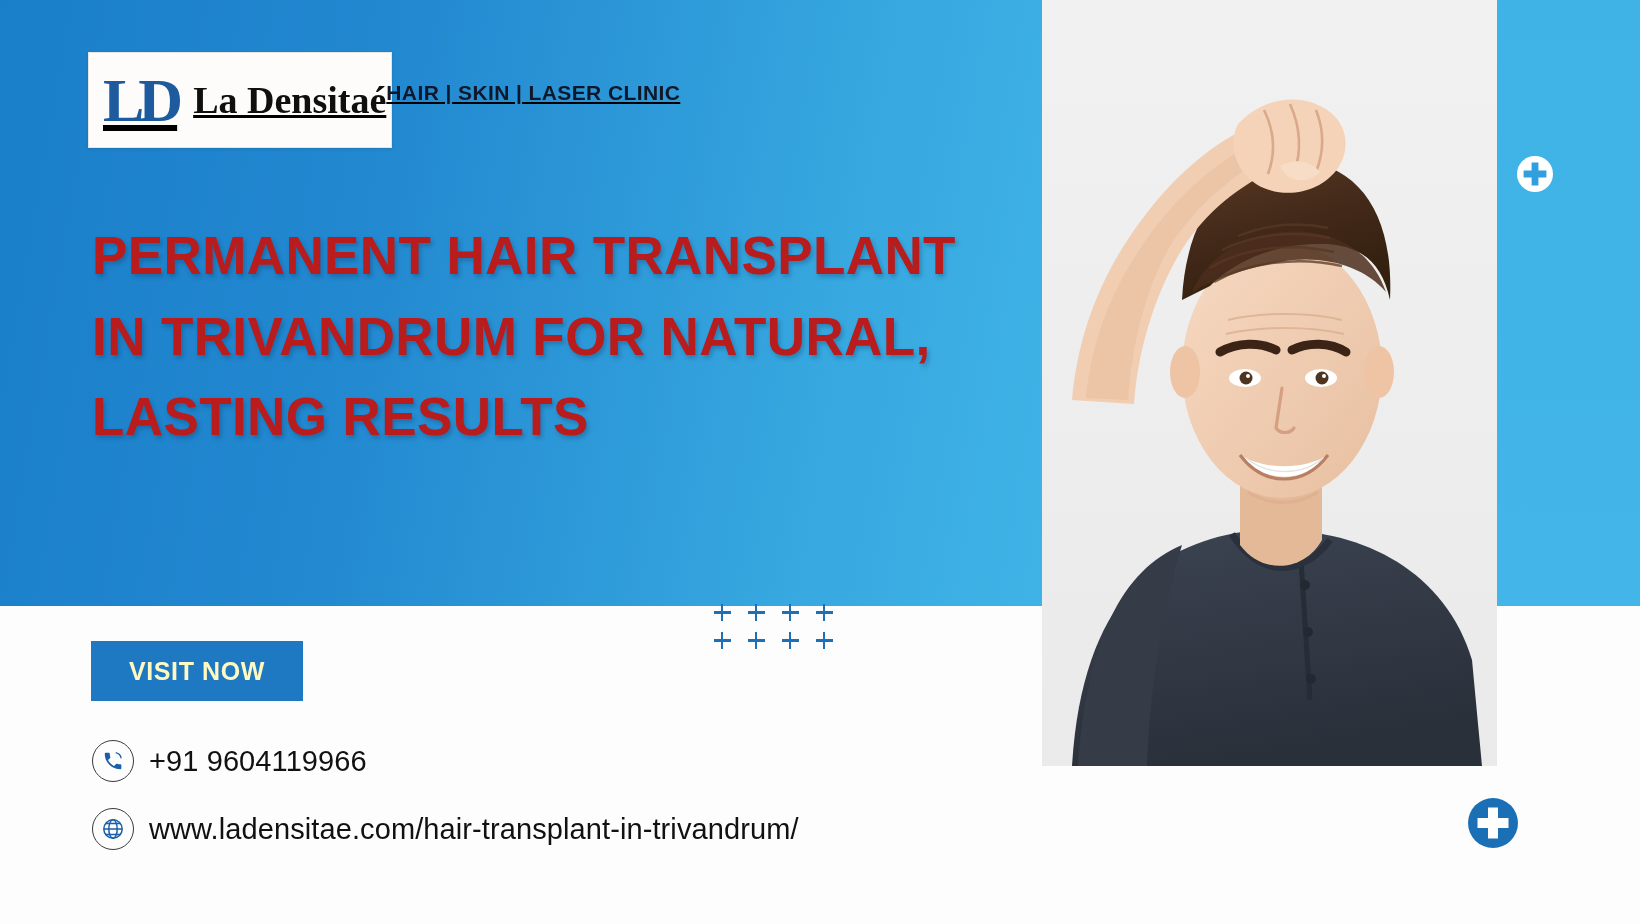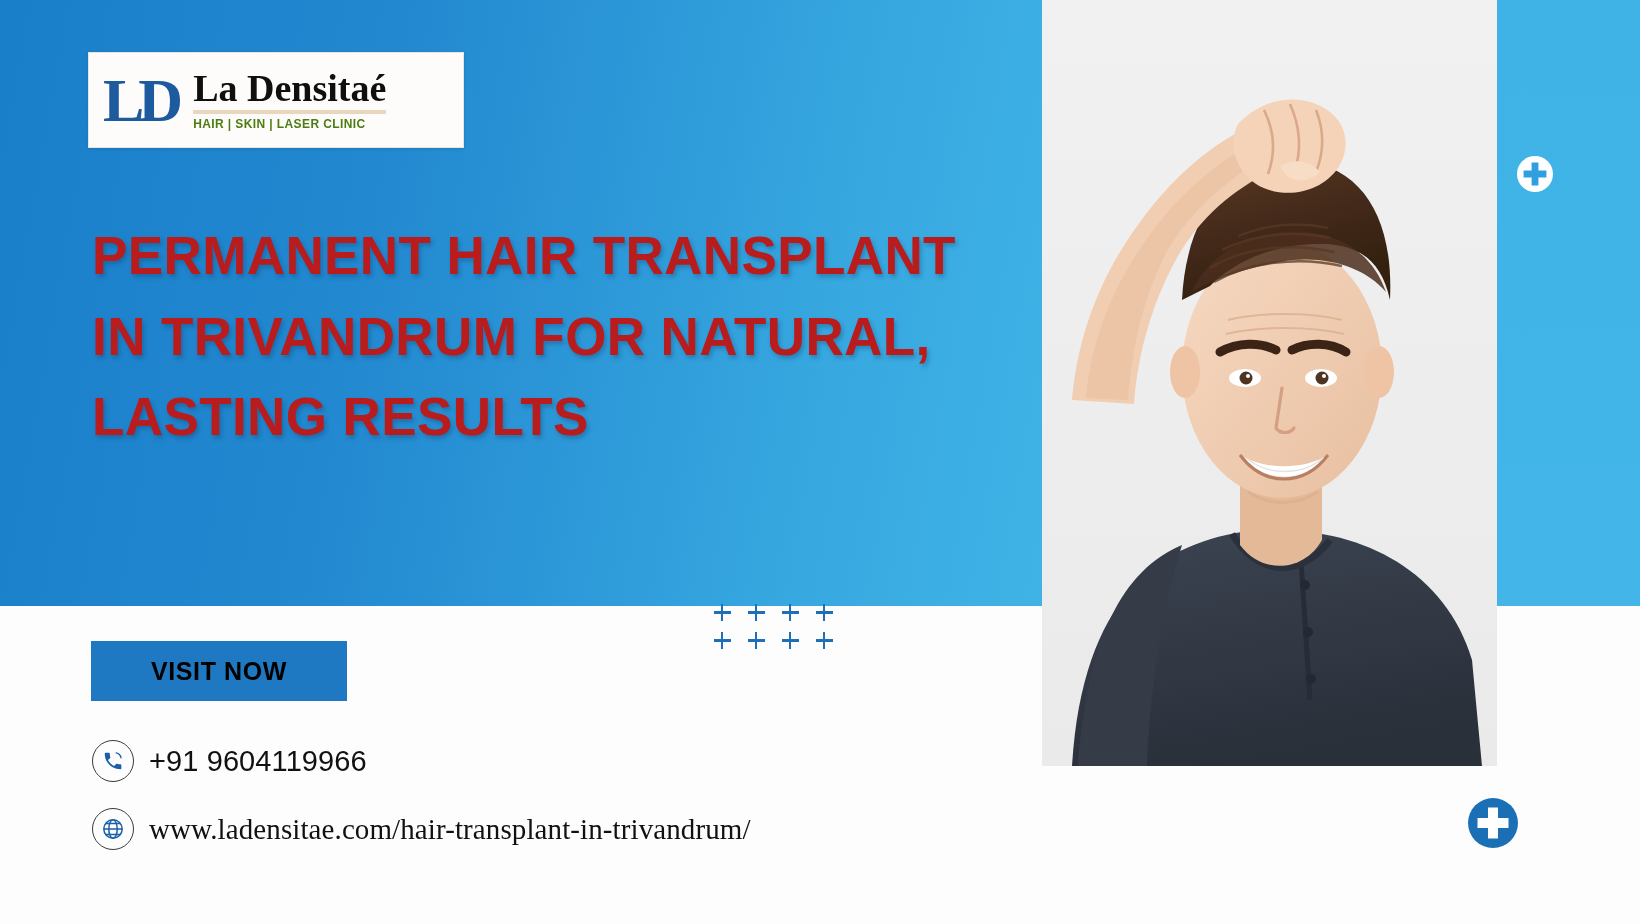--- a/index.html
+++ b/index.html
@@ -41,59 +41,60 @@
     width:455px; height:766px;
     background:#efefef;
     overflow:hidden;
   }
   .photo-svg { display:block; width:455px; height:766px; }
 
   
   .logo-card {
     position:absolute;
     left:88px; top:52px;
-    width:376px; height:96px;
+    width:304px; height:96px;
     background:#fdfcfa;
     border:1px solid #e8e5df;
     display:flex;
     align-items:center;
     padding:6px 2px 6px 8px;
     box-shadow:0 1px 3px rgba(0,0,0,0.12);
+    text-decoration:underline;
   }
   .logo-mark {
     font-family:"Liberation Serif", serif;
     font-size:62px;
     font-weight:700;
     color:#1e5a9e;
     line-height:1;
     letter-spacing:-6px;
     margin-right:16px;
     padding-left:6px;
   }
-  .logo-textblock { display:flex; flex-direction:column; justify-content:center; }
+  .logo-textblock { display:flex; flex-direction:row; justify-content:center; }
   .logo-name {
     font-family:"Liberation Serif", serif;
     font-size:38px;
     font-weight:700;
     color:#0f0f0f;
     line-height:1.02;
     letter-spacing:0px;
     white-space:nowrap;
   }
   .logo-rule {
     height:4px;
     background:#e8d6bf;
     margin:2px 0 3px 0;
     width:100%;
   }
   .logo-tag {
     font-family:"Liberation Sans", sans-serif;
-    font-size:12px;
-    font-weight:700;
-    color:#4d7c0f;
+    font-size:21px;
+    font-weight:700;
+    color:#0f172a;
     letter-spacing:0.4px;
     white-space:nowrap;
   }
 
   
   .headline {
     position:absolute;
     left:92px; top:216px;
     width:930px;
     color:#b91c1c;
@@ -122,23 +123,23 @@
     position:absolute;
     background:#1d6fb8;
   }
   .plus-cell::before { left:8px; top:13px; width:17px; height:2.5px; }
   .plus-cell::after  { left:14.7px; top:6px; width:2.5px; height:17px; }
 
   
   .cta-button {
     position:absolute;
     left:91px; top:641px;
-    width:256px; height:60px;
+    width:212px; height:60px;
     background:#1f78c2;
-    color:#000000;
+    color:#fef9c3;
     font-size:25px;
     font-weight:700;
     letter-spacing:0.6px;
     display:flex;
     align-items:center;
     justify-content:center;
     border:none;
     cursor:pointer;
     font-family:"Liberation Sans", sans-serif;
   }
@@ -148,21 +149,20 @@
     position:absolute;
     left:92px; top:740px;
     display:flex;
     align-items:center;
   }
   .contact-row2 {
     position:absolute;
     left:92px; top:808px;
     display:flex;
     align-items:center;
-    font-family:Liberation Serif, serif;
   }
   .contact-item {
     display:flex;
     align-items:center;
   }
   .contact-item + .contact-item { margin-left:34px; }
   .c-icon {
     width:42px; height:42px;
     border:1.6px solid #3b3b3b;
     border-radius:50%;

